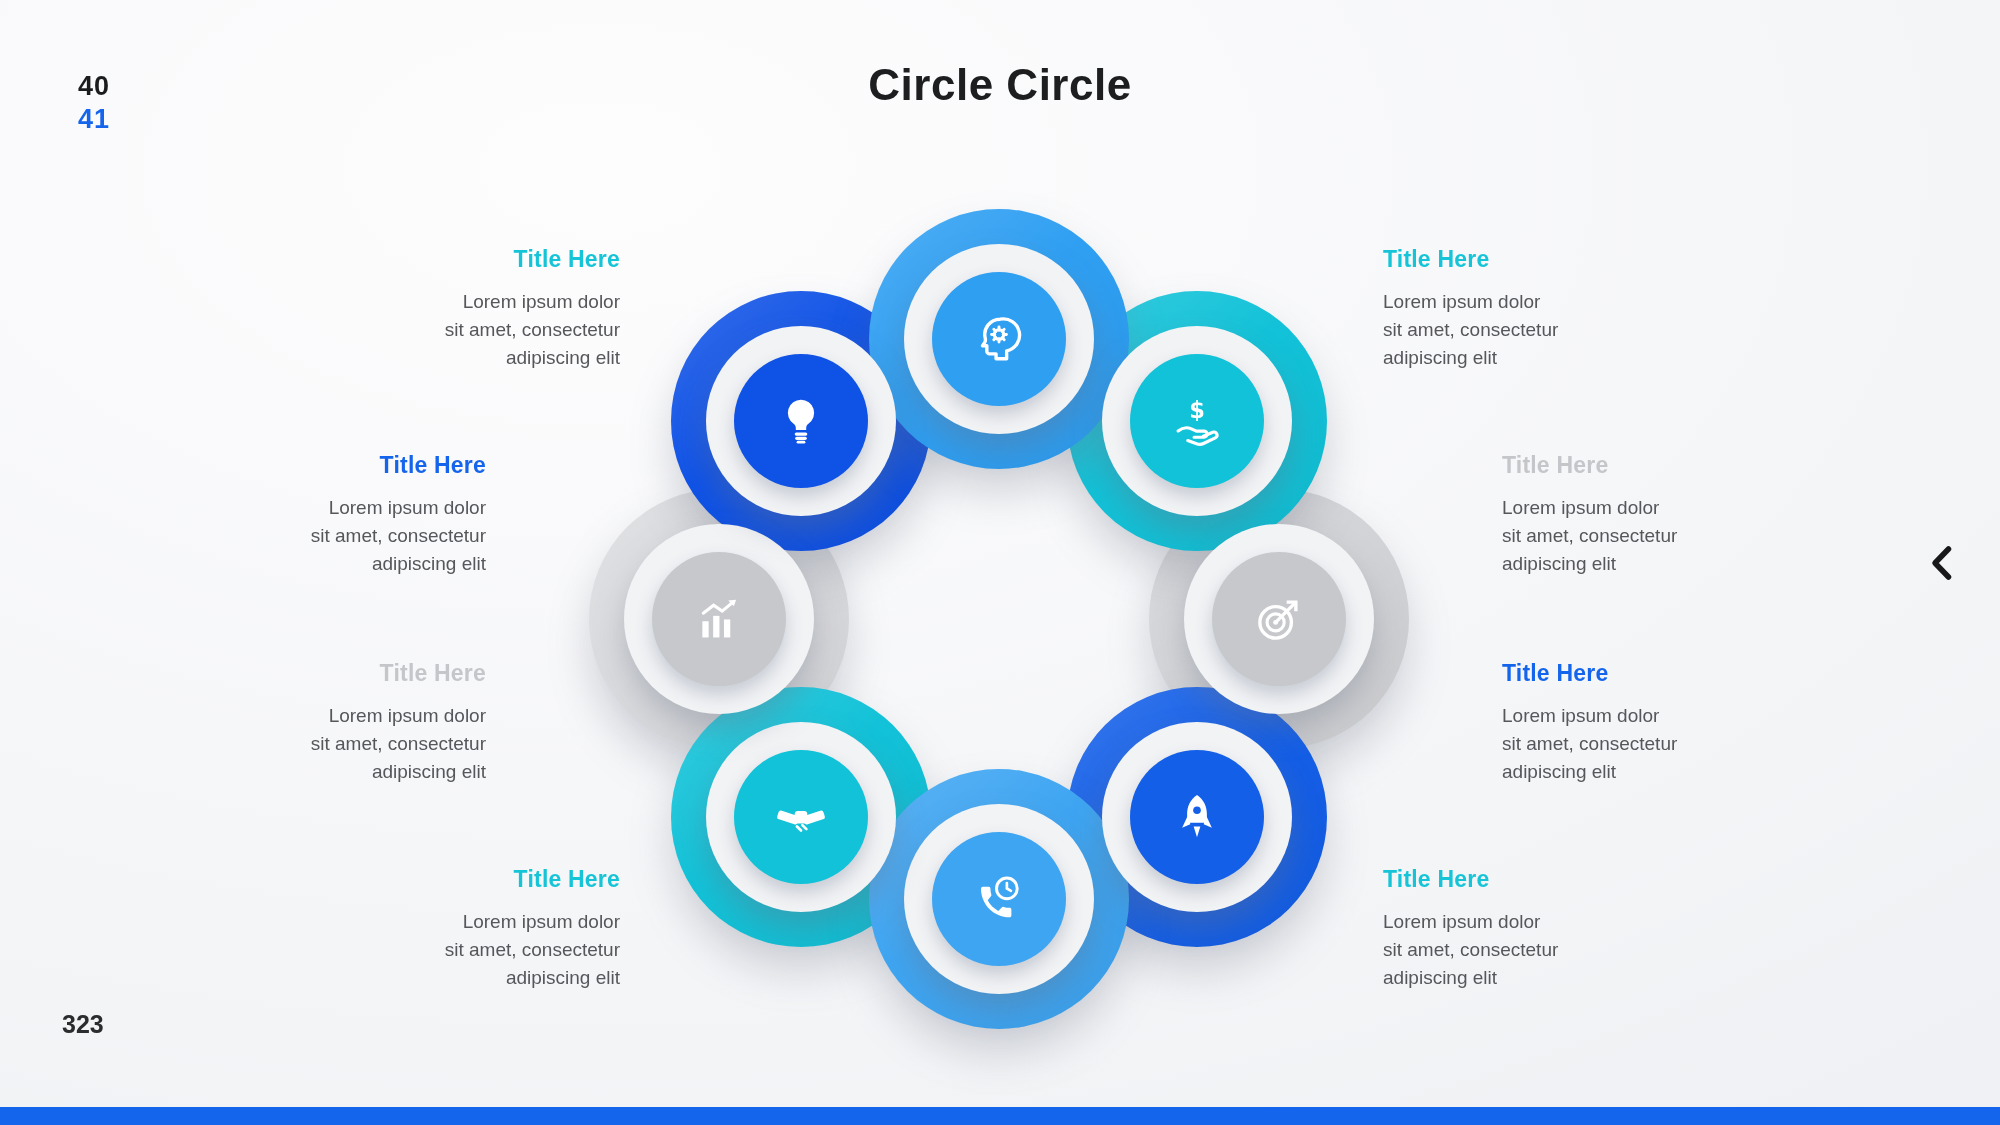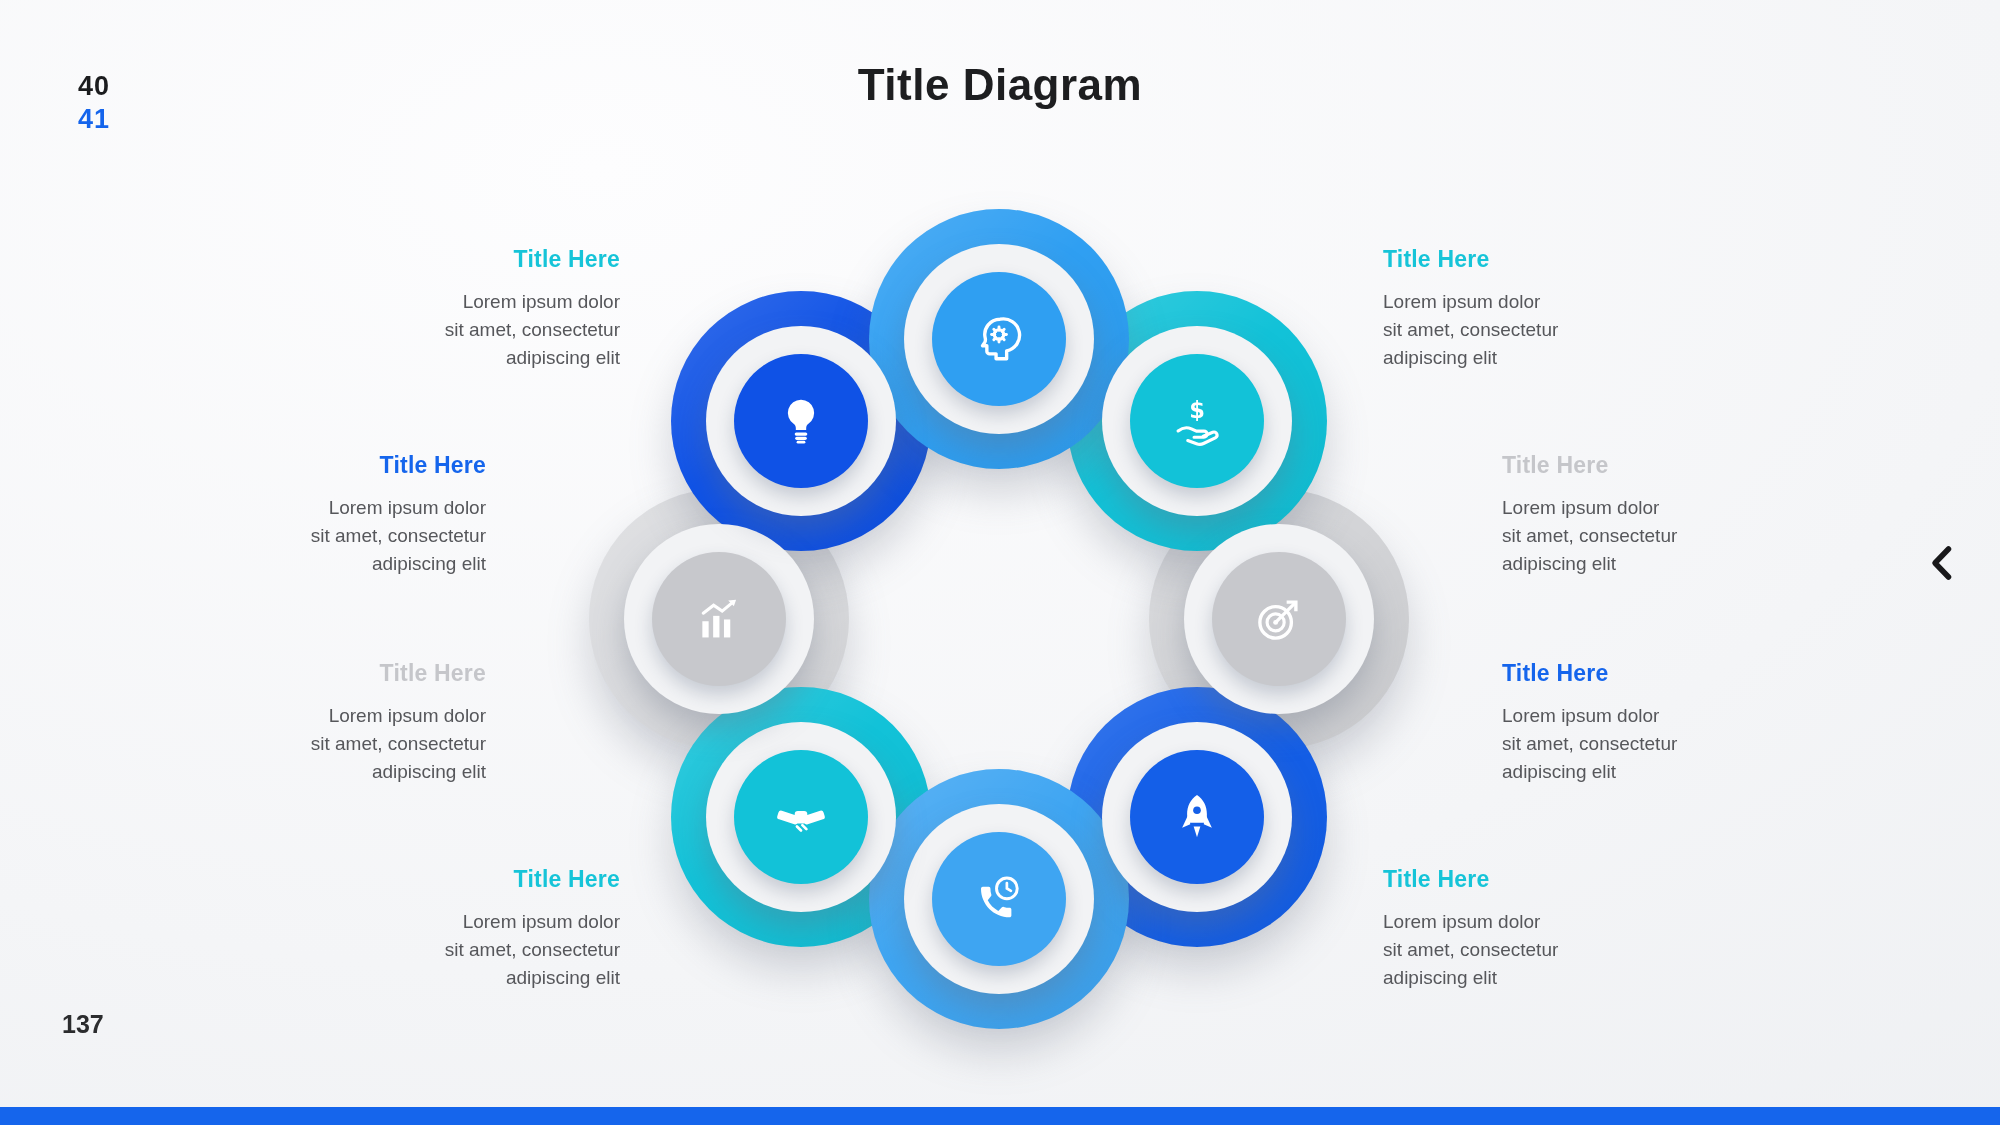--- a/index.html
+++ b/index.html
@@ -96,21 +96,21 @@
   .lbl-r1 { left: 1383px; top: 246px; width: 330px; }
   .lbl-r2 { left: 1502px; top: 452px; width: 330px; }
   .lbl-r3 { left: 1502px; top: 660px; width: 330px; }
   .lbl-r4 { left: 1383px; top: 866px; width: 330px; }
 </style>
 </head>
 <body>
 
 <div class="slide">
 
-  <h1 class="slide-title">Title Diagram</h1>
+  <h1 class="slide-title">Circle Circle</h1>
 
   <div class="year-badge">
     <span class="y1">40</span>
     <span class="y2">41</span>
   </div>
 
   <div class="diagram">
 
     <div class="petal petal-top" style="background: rgb(47, 159, 242);"></div>
     <div class="petal petal-tr" style="background: rgb(18, 194, 216);"></div>
@@ -285,16 +285,16 @@
   </div>
 
   <button class="nav-prev" aria-label="Previous">
     <span>
       <svg viewBox="0 0 26 36" width="26" height="36">
         <path d="M20.5 4 7 18l13.5 14" fill="none" stroke="#18181a" stroke-width="5.5" stroke-linecap="round" stroke-linejoin="round"></path>
       </svg>
     </span>
   </button>
 
-  <div class="page-number">137</div>
+  <div class="page-number">323</div>
 
   <div class="bottom-bar" style="background: rgb(21, 101, 236);"></div>
 </div>
 
 </body></html>

